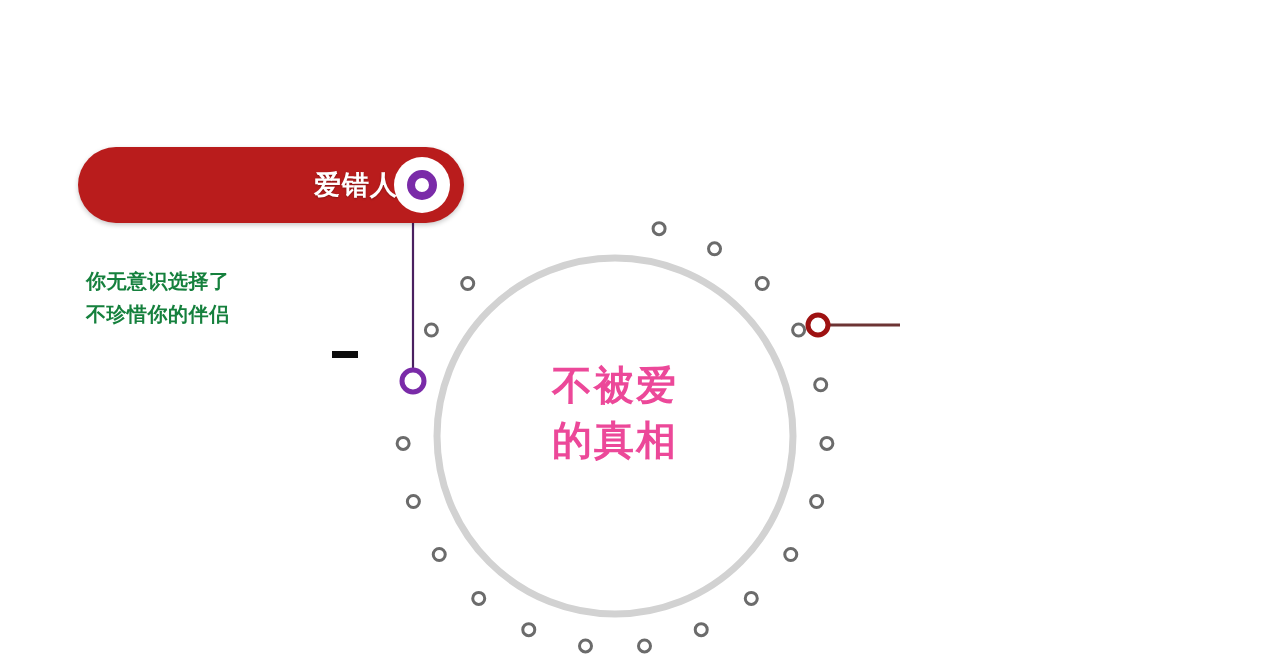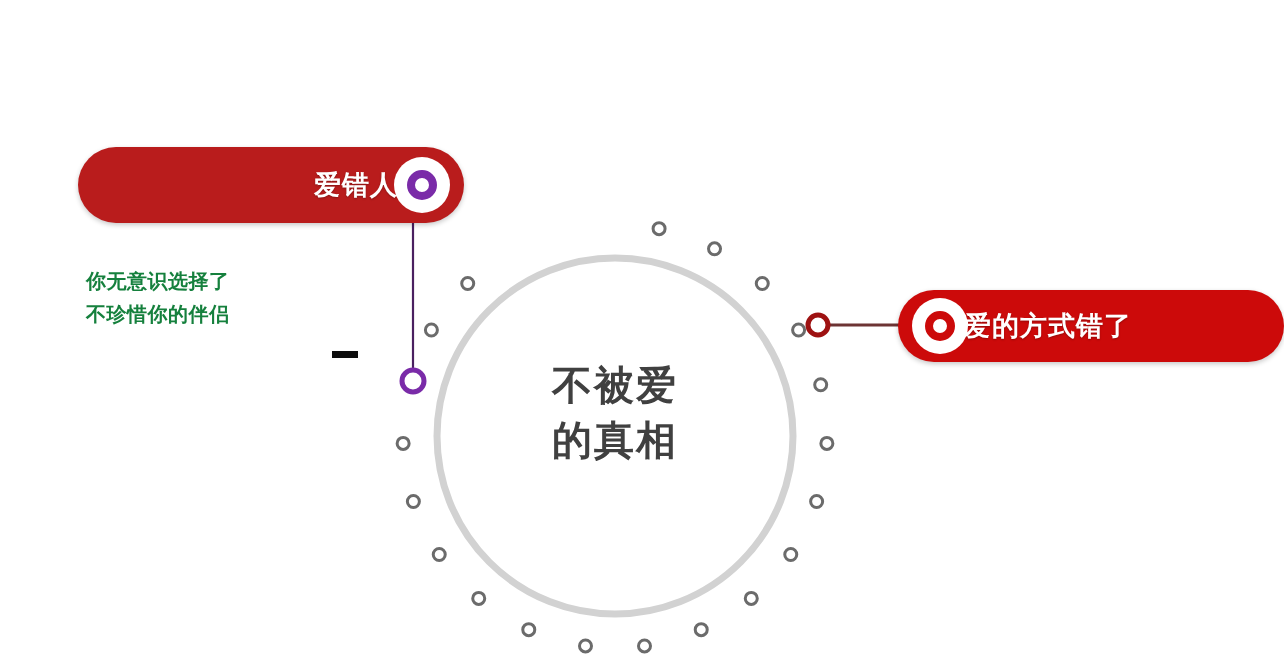--- a/index.html
+++ b/index.html
@@ -111,21 +111,21 @@
   .note-left  { left: 86px;  top: 265px; width: 300px; }
   .note-right { left: 900px; top: 392px; width: 370px; }
 
   
   .center-label {
     position: absolute;
     left: 455px;
     top: 358px;
     width: 320px;
     text-align: center;
-    color: #404040;
+    color: #ec4899;
     font-weight: bold;
     font-size: 40px;
     line-height: 1.38;
     white-space: pre-line;
     letter-spacing: 2px;
   }
 
   
   .dash {
     position: absolute;
@@ -187,24 +187,18 @@
 
   <div class="dash" style="left: 332px; top: 351px; width: 26px; height: 7px; background: rgb(13, 13, 13);"></div>
 
   <div class="pill pill-purple" style="background: #b91c1c;">
     <span class="pill-label">爱错人</span>
     <span class="bullseye">
       <span class="ring" style="border-color: rgb(122, 43, 168);"></span>
     </span>
   </div>
 
-  <div class="pill pill-red" style="background: rgb(204, 10, 10);">
-    <span class="bullseye">
-      <span class="ring" style="border-color: rgb(204, 10, 10);"></span>
-    </span>
-    <span class="pill-label">爱的方式错了</span>
-  </div>
 
   <div class="note note-left" style="color: #15803d;">你无意识选择了
 不珍惜你的伴侣</div>
 
 
 </div>
 
 </body></html>

